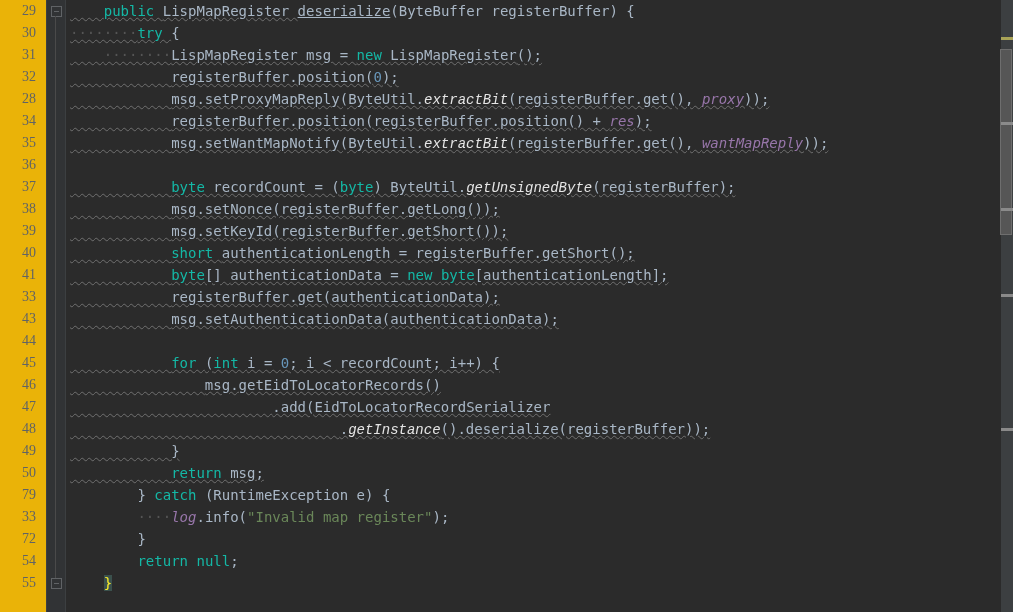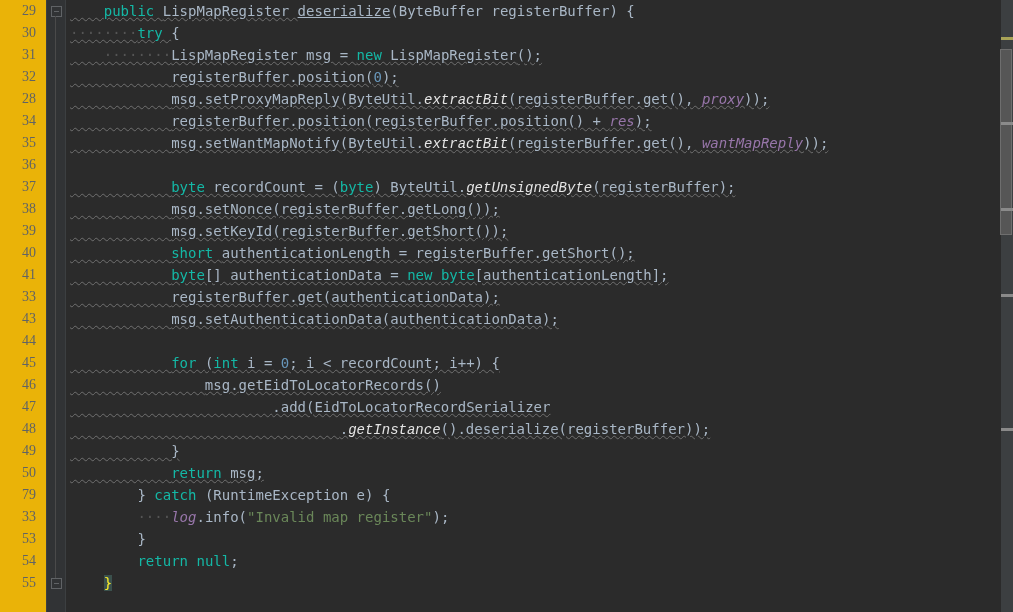--- a/index.html
+++ b/index.html
@@ -138,21 +138,21 @@
       <div class="ln">43</div>
       <div class="ln">44</div>
       <div class="ln">45</div>
       <div class="ln">46</div>
       <div class="ln">47</div>
       <div class="ln">48</div>
       <div class="ln">49</div>
       <div class="ln">50</div>
       <div class="ln">79</div>
       <div class="ln">33</div>
-      <div class="ln">53</div>
+      <div class="ln">72</div>
       <div class="ln">54</div>
       <div class="ln">55</div>
     </div>
   <div class="fold-col" id="foldcol">
       <div class="fold-minus" style="top: 6px;"></div>
       <div class="fold-minus" style="top: 578px;"></div>
       <div class="fold-line" style="top: 16px; height: 562px;"></div>
     </div>
   <div class="code" id="code"><div class="line"><span class="ws-dots squig">    </span><span class="kw squig">public </span><span class="type squig">LispMapRegister </span><span class="ident underline">deserialize</span><span class="op">(</span><span class="type">ByteBuffer </span><span class="ident">registerBuffer</span><span class="op">) </span><span class="brace">{</span></div><div class="line"><span class="ws-dots squig">········</span><span class="kw squig">try </span><span class="brace">{</span></div><div class="line"><span class="ws-dots squig">    </span><span class="ws-dots squig">········</span><span class="type squig">LispMapRegister </span><span class="ident squig">msg </span><span class="op squig">= </span><span class="kw squig">new </span><span class="type squig">LispMapRegister</span><span class="op squig">();</span></div><div class="line"><span class="ws-dots squig">            </span><span class="ident squig">registerBuffer.position(</span><span class="num squig">0</span><span class="op squig">);</span></div><div class="line"><span class="ws-dots squig">            </span><span class="ident squig">msg.setProxyMapReply(ByteUtil.</span><span class="static-m squig">extractBit</span><span class="ident squig">(registerBuffer.get(), </span><span class="field squig">proxy</span><span class="op squig">));</span></div><div class="line"><span class="ws-dots squig">            </span><span class="ident squig">registerBuffer.position(registerBuffer.position() + </span><span class="field squig">res</span><span class="op squig">);</span></div><div class="line"><span class="ws-dots squig">            </span><span class="ident squig">msg.setWantMapNotify(ByteUtil.</span><span class="static-m squig">extractBit</span><span class="ident squig">(registerBuffer.get(), </span><span class="field squig">wantMapReply</span><span class="op squig">));</span></div><div class="line"><span class=""> </span></div><div class="line"><span class="ws-dots squig">            </span><span class="kw squig">byte </span><span class="ident squig">recordCount = (</span><span class="kw squig">byte</span><span class="ident squig">) ByteUtil.</span><span class="static-m squig">getUnsignedByte</span><span class="ident squig">(registerBuffer);</span></div><div class="line"><span class="ws-dots squig">            </span><span class="ident squig">msg.setNonce(registerBuffer.getLong());</span></div><div class="line"><span class="ws-dots squig">            </span><span class="ident squig">msg.setKeyId(registerBuffer.getShort());</span></div><div class="line"><span class="ws-dots squig">            </span><span class="kw squig">short </span><span class="ident squig">authenticationLength = registerBuffer.getShort();</span></div><div class="line"><span class="ws-dots squig">            </span><span class="kw squig">byte</span><span class="op squig">[] </span><span class="ident squig">authenticationData = </span><span class="kw squig">new </span><span class="kw squig">byte</span><span class="ident squig">[authenticationLength];</span></div><div class="line"><span class="ws-dots squig">            </span><span class="ident squig">registerBuffer.get(authenticationData);</span></div><div class="line"><span class="ws-dots squig">            </span><span class="ident squig">msg.setAuthenticationData(authenticationData);</span></div><div class="line"><span class=""> </span></div><div class="line"><span class="ws-dots squig">            </span><span class="kw squig">for </span><span class="op squig">(</span><span class="kw squig">int </span><span class="ident squig">i = </span><span class="num squig">0</span><span class="ident squig">; i &lt; recordCount; i++) {</span></div><div class="line"><span class="ws-dots squig">                </span><span class="ident squig">msg.getEidToLocatorRecords()</span></div><div class="line"><span class="ws-dots squig">                        </span><span class="ident squig">.add(EidToLocatorRecordSerializer</span></div><div class="line"><span class="ws-dots squig">                                </span><span class="op squig">.</span><span class="static-m squig">getInstance</span><span class="ident squig">().deserialize(registerBuffer));</span></div><div class="line"><span class="ws-dots squig">            </span><span class="brace squig">}</span></div><div class="line"><span class="ws-dots squig">            </span><span class="kw squig">return </span><span class="ident squig">msg;</span></div><div class="line"><span class="ws-dots">        </span><span class="brace">} </span><span class="kw">catch </span><span class="ident">(RuntimeException e) {</span></div><div class="line"><span class="ws-dots">        ····</span><span class="field">log</span><span class="ident">.info(</span><span class="str">"Invalid map register"</span><span class="op">);</span></div><div class="line"><span class="ws-dots">        </span><span class="brace">}</span></div><div class="line"><span class="ws-dots">        </span><span class="kw">return </span><span class="kw">null</span><span class="op">;</span></div><div class="line"><span class="ws-dots">    </span><span class="brace brace-hl">}</span></div></div>
   <div class="scrollbar">

